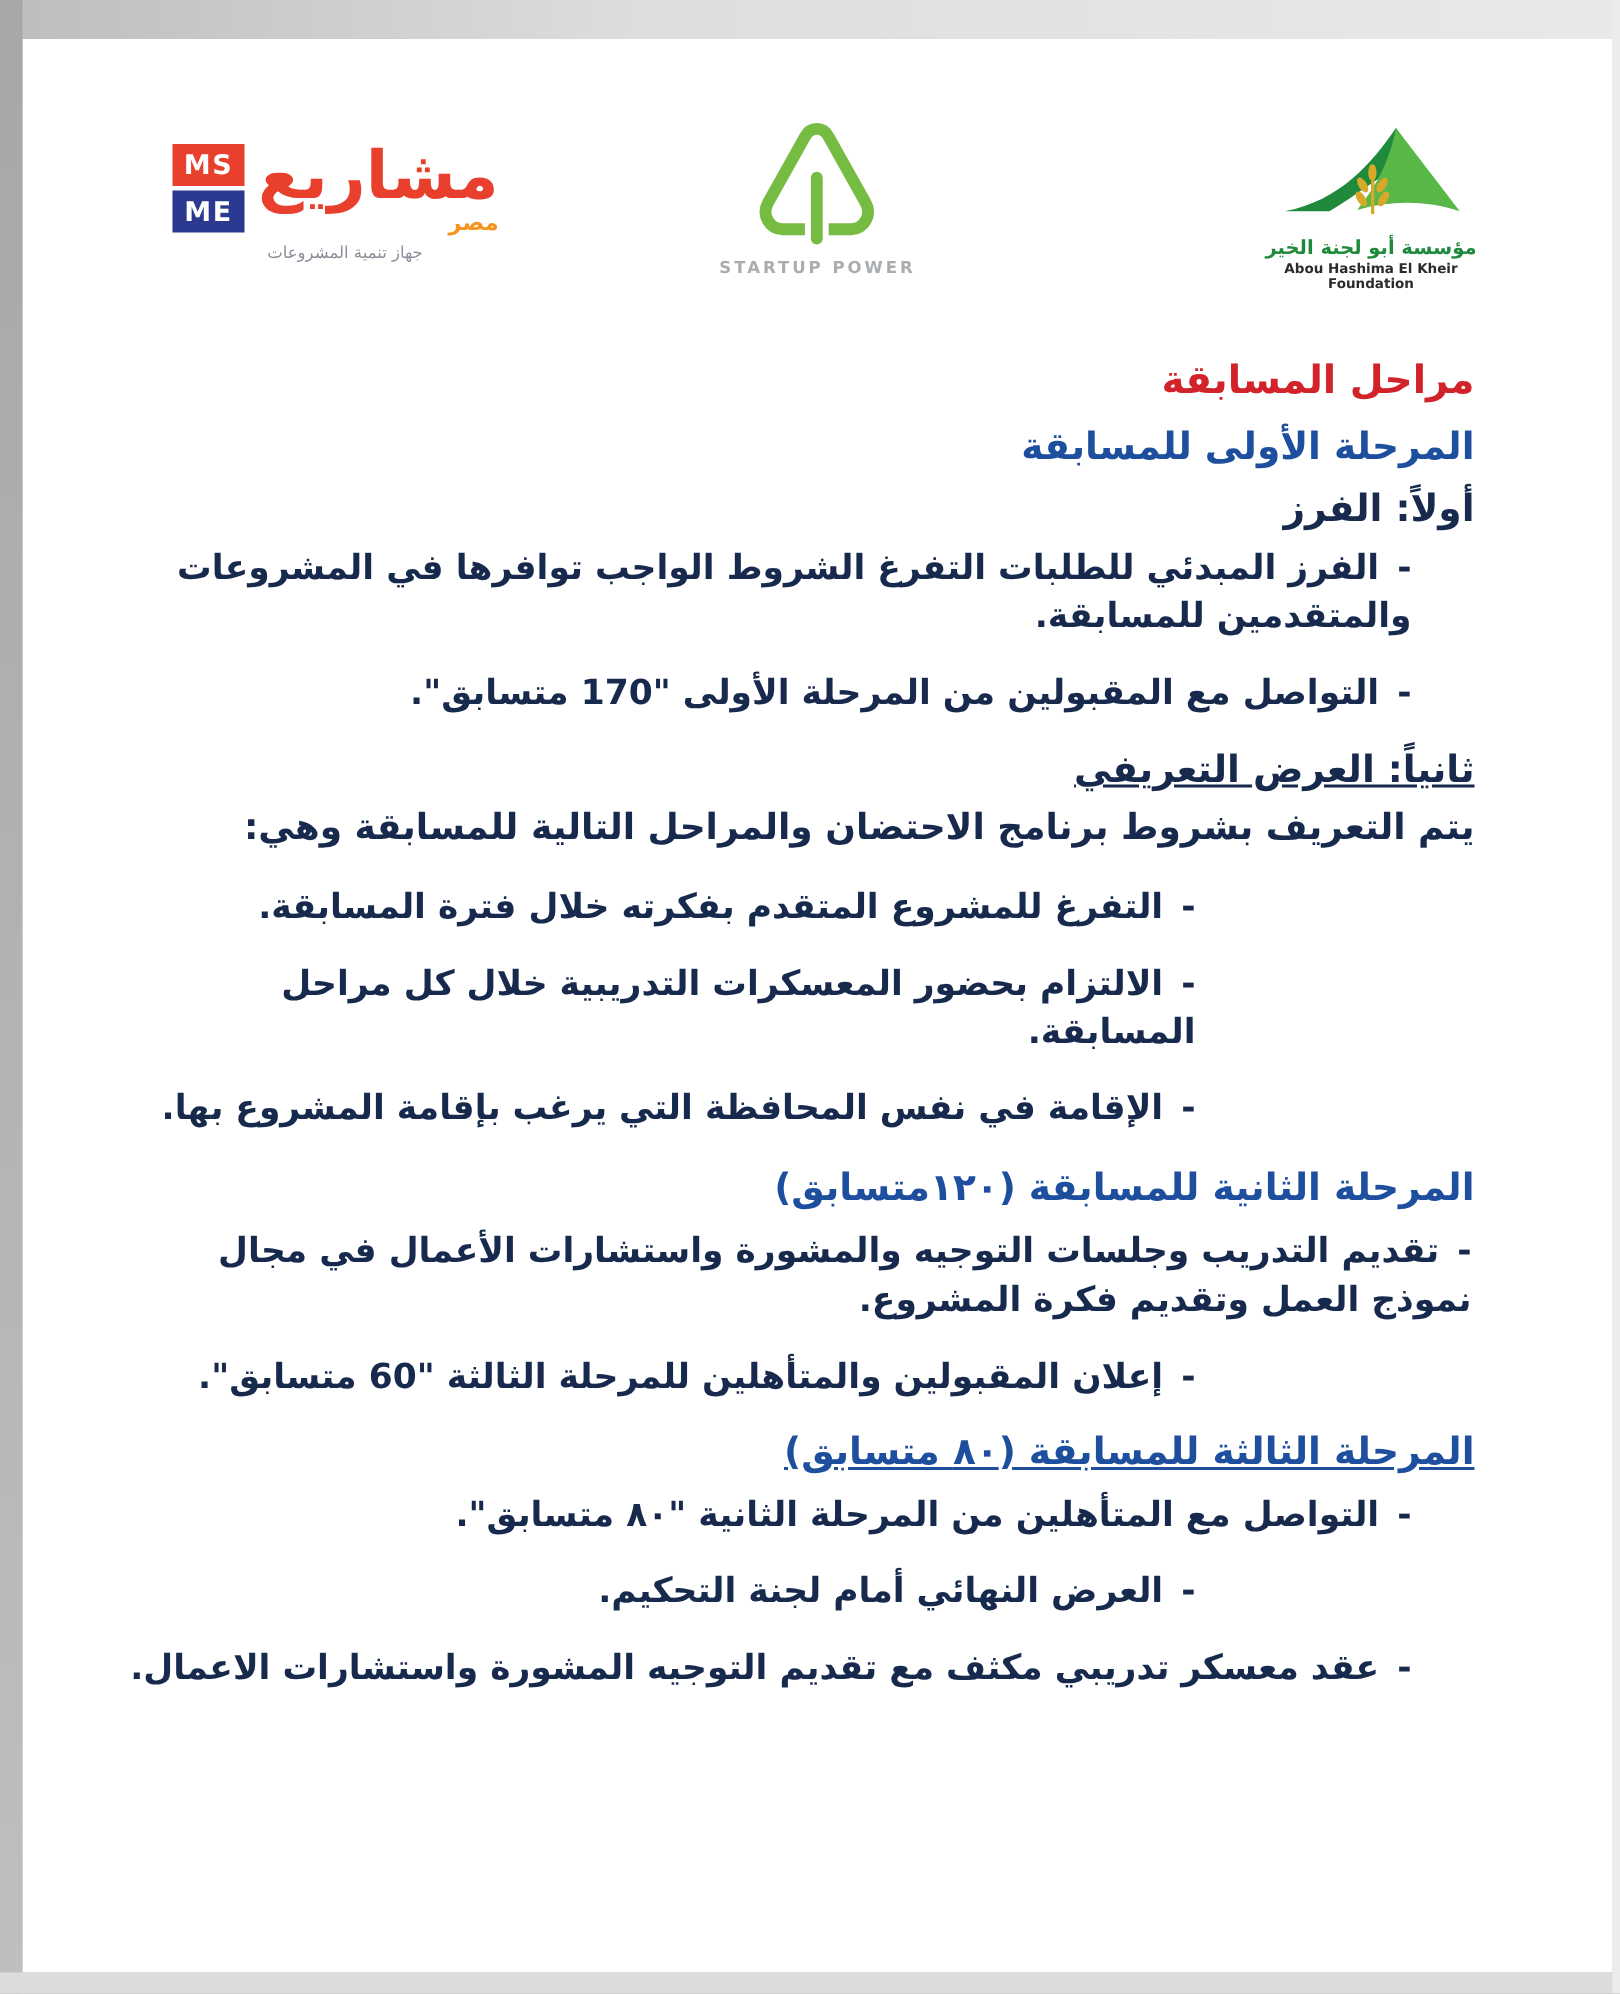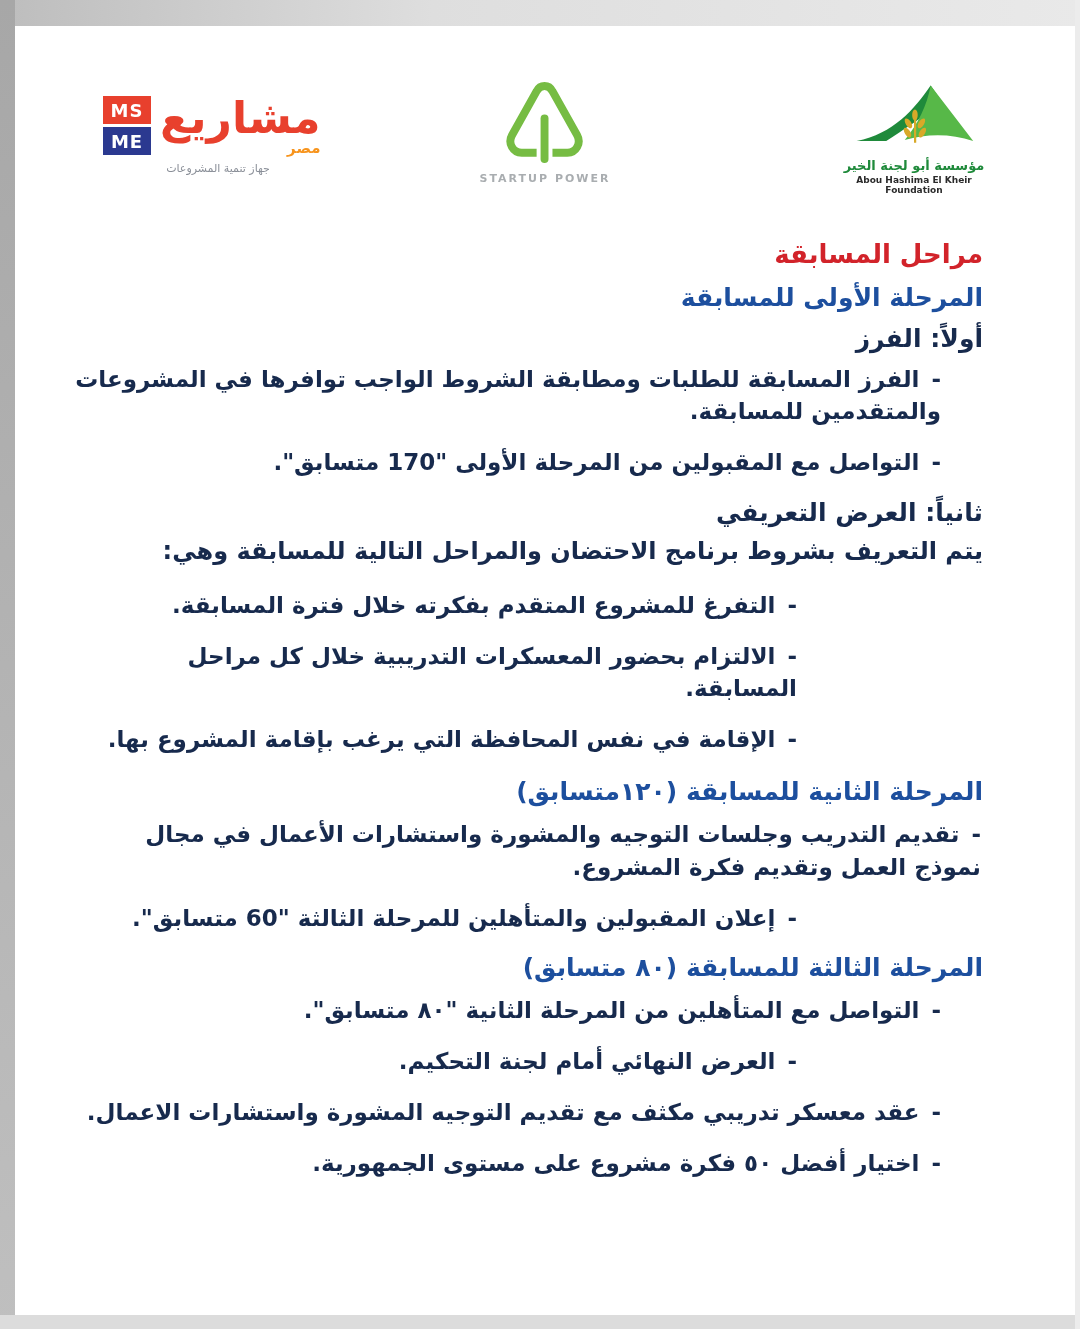--- a/index.html
+++ b/index.html
@@ -18,21 +18,21 @@
   body{background:#9a9a9a;font-family:"DejaVu Sans", sans-serif;}
   .canvas{position:relative;width:1080px;height:1329px;background:#cfcfcf;overflow:hidden;margin:0 auto;}
   .edge-top{position:absolute;top:0;left:0;right:0;height:26px;background:linear-gradient(90deg,#bdbdbd,#dedede 40%,#e9e9e9);}
   .edge-left{position:absolute;top:0;left:0;bottom:0;width:15px;background:linear-gradient(180deg,#a7a7a7,#bfbfbf);}
   .edge-bottom{position:absolute;left:0;right:0;bottom:0;height:14px;background:#dcdcdc;}
   .edge-right{position:absolute;top:0;right:0;bottom:0;width:5px;background:#ececec;}
   .page{position:absolute;left:15px;top:26px;right:5px;bottom:14px;background:#ffffff;}
 
   
   .logo-header{position:relative;height:135px;margin-top:52px;}
-  .logo-msme{position:absolute;left:88px;top:18px;width:260px;}
+  .logo-msme{position:absolute;left:100px;top:18px;width:260px;}
   .msme-top{display:flex;align-items:flex-start;gap:9px;}
   .msme-boxes{display:flex;flex-direction:column;gap:3px;}
   .msme-box{width:48px;height:28px;color:#fff;font-weight:bold;font-size:18px;display:flex;align-items:center;justify-content:center;letter-spacing:1px;}
   .msme-ms{background:var(--msme-red);}
   .msme-me{background:var(--msme-blue);}
   .msme-wordwrap{display:flex;flex-direction:column;align-items:flex-start;}
   .msme-word{font-size:44px;font-weight:bold;color:var(--msme-red);line-height:1;text-align:center;}
   .msme-sub{font-size:15px;color:var(--msme-orange);font-weight:bold;margin-top:-1px;}
   .msme-tagline{font-size:11px;color:#8a8f98;margin-top:5px;text-align:center;width:230px;letter-spacing:2px;}
 
@@ -47,21 +47,21 @@
   .content{direction:rtl;text-align:right;padding:26px 92px 0 60px;color:var(--body-dark);}
   .h-red{color:var(--title-red);font-size:26px;font-weight:bold;margin:0 0 14px 0;}
   .h-blue{color:var(--heading-blue);font-size:25px;font-weight:bold;margin:0 0 12px 0;}
   .h-dark{color:var(--body-dark);font-size:25px;font-weight:bold;margin:0 0 10px 0;}
   .intro{font-size:24px;font-weight:bold;margin:0 0 24px 0;}
   .bullet{font-size:23px;font-weight:bold;line-height:1.4;margin-bottom:19px;}
   .bullet::before{content:"-";margin-left:12px;}
   .ind-xs{padding-right:2px;}
   .ind-sm{padding-right:42px;}
   .ind-lg{padding-right:186px;}
-  .mt-lg{}
+  .mt-lg{text-decoration:underline;}
   .mt-md{margin-top:22px;}
 </style>
 </head>
 <body>
 
 <div class="canvas">
   <div class="page">
 
     <header class="logo-header">
 
@@ -109,38 +109,37 @@
         <div class="found-en">Abou Hashima El Kheir Foundation</div>
       </div>
     </header>
 
     <main class="content">
       <h1 class="h-red">مراحل المسابقة</h1>
 
       <h2 class="h-blue">المرحلة الأولى للمسابقة</h2>
 
       <h3 class="h-dark">أولاً: الفرز</h3>
-      <div class="bullet ind-sm">الفرز المسابقة للطلبات ومطابقة الشروط الواجب توافرها في المشروعات والمتقدمين للمسابقة.</div>
+      <div class="bullet ind-sm">الفرز المبدئي للطلبات التفرغ الشروط الواجب توافرها في المشروعات والمتقدمين للمسابقة.</div>
       <div class="bullet ind-sm">التواصل مع المقبولين من المرحلة الأولى "170 متسابق".</div>
 
       <h3 class="h-dark mt-lg">ثانياً: العرض التعريفي</h3>
       <div class="intro">يتم التعريف بشروط برنامج الاحتضان والمراحل التالية للمسابقة وهي:</div>
       <div class="bullet ind-lg">التفرغ للمشروع المتقدم بفكرته خلال فترة المسابقة.</div>
       <div class="bullet ind-lg">الالتزام بحضور المعسكرات التدريبية خلال كل مراحل المسابقة.</div>
       <div class="bullet ind-lg">الإقامة في نفس المحافظة التي يرغب بإقامة المشروع بها.</div>
 
       <h2 class="h-blue mt-md">المرحلة الثانية للمسابقة (١٢٠متسابق)</h2>
       <div class="bullet ind-xs">تقديم التدريب وجلسات التوجيه والمشورة واستشارات الأعمال في مجال نموذج العمل وتقديم فكرة المشروع.</div>
       <div class="bullet ind-lg">إعلان المقبولين والمتأهلين للمرحلة الثالثة "60 متسابق".</div>
 
       <h2 class="h-blue mt-lg">المرحلة الثالثة للمسابقة (٨٠ متسابق)</h2>
       <div class="bullet ind-sm">التواصل مع المتأهلين من المرحلة الثانية "٨٠ متسابق".</div>
       <div class="bullet ind-lg">العرض النهائي أمام لجنة التحكيم.</div>
       <div class="bullet ind-sm">عقد معسكر تدريبي مكثف مع تقديم التوجيه المشورة واستشارات الاعمال.</div>
-      <div class="bullet ind-sm">اختيار أفضل ٥٠ فكرة مشروع على مستوى الجمهورية.</div>
     </main>
   </div>
 
   <div class="edge-top"></div>
   <div class="edge-left"></div>
   <div class="edge-bottom"></div>
   <div class="edge-right"></div>
 </div>
 
 </body></html>

